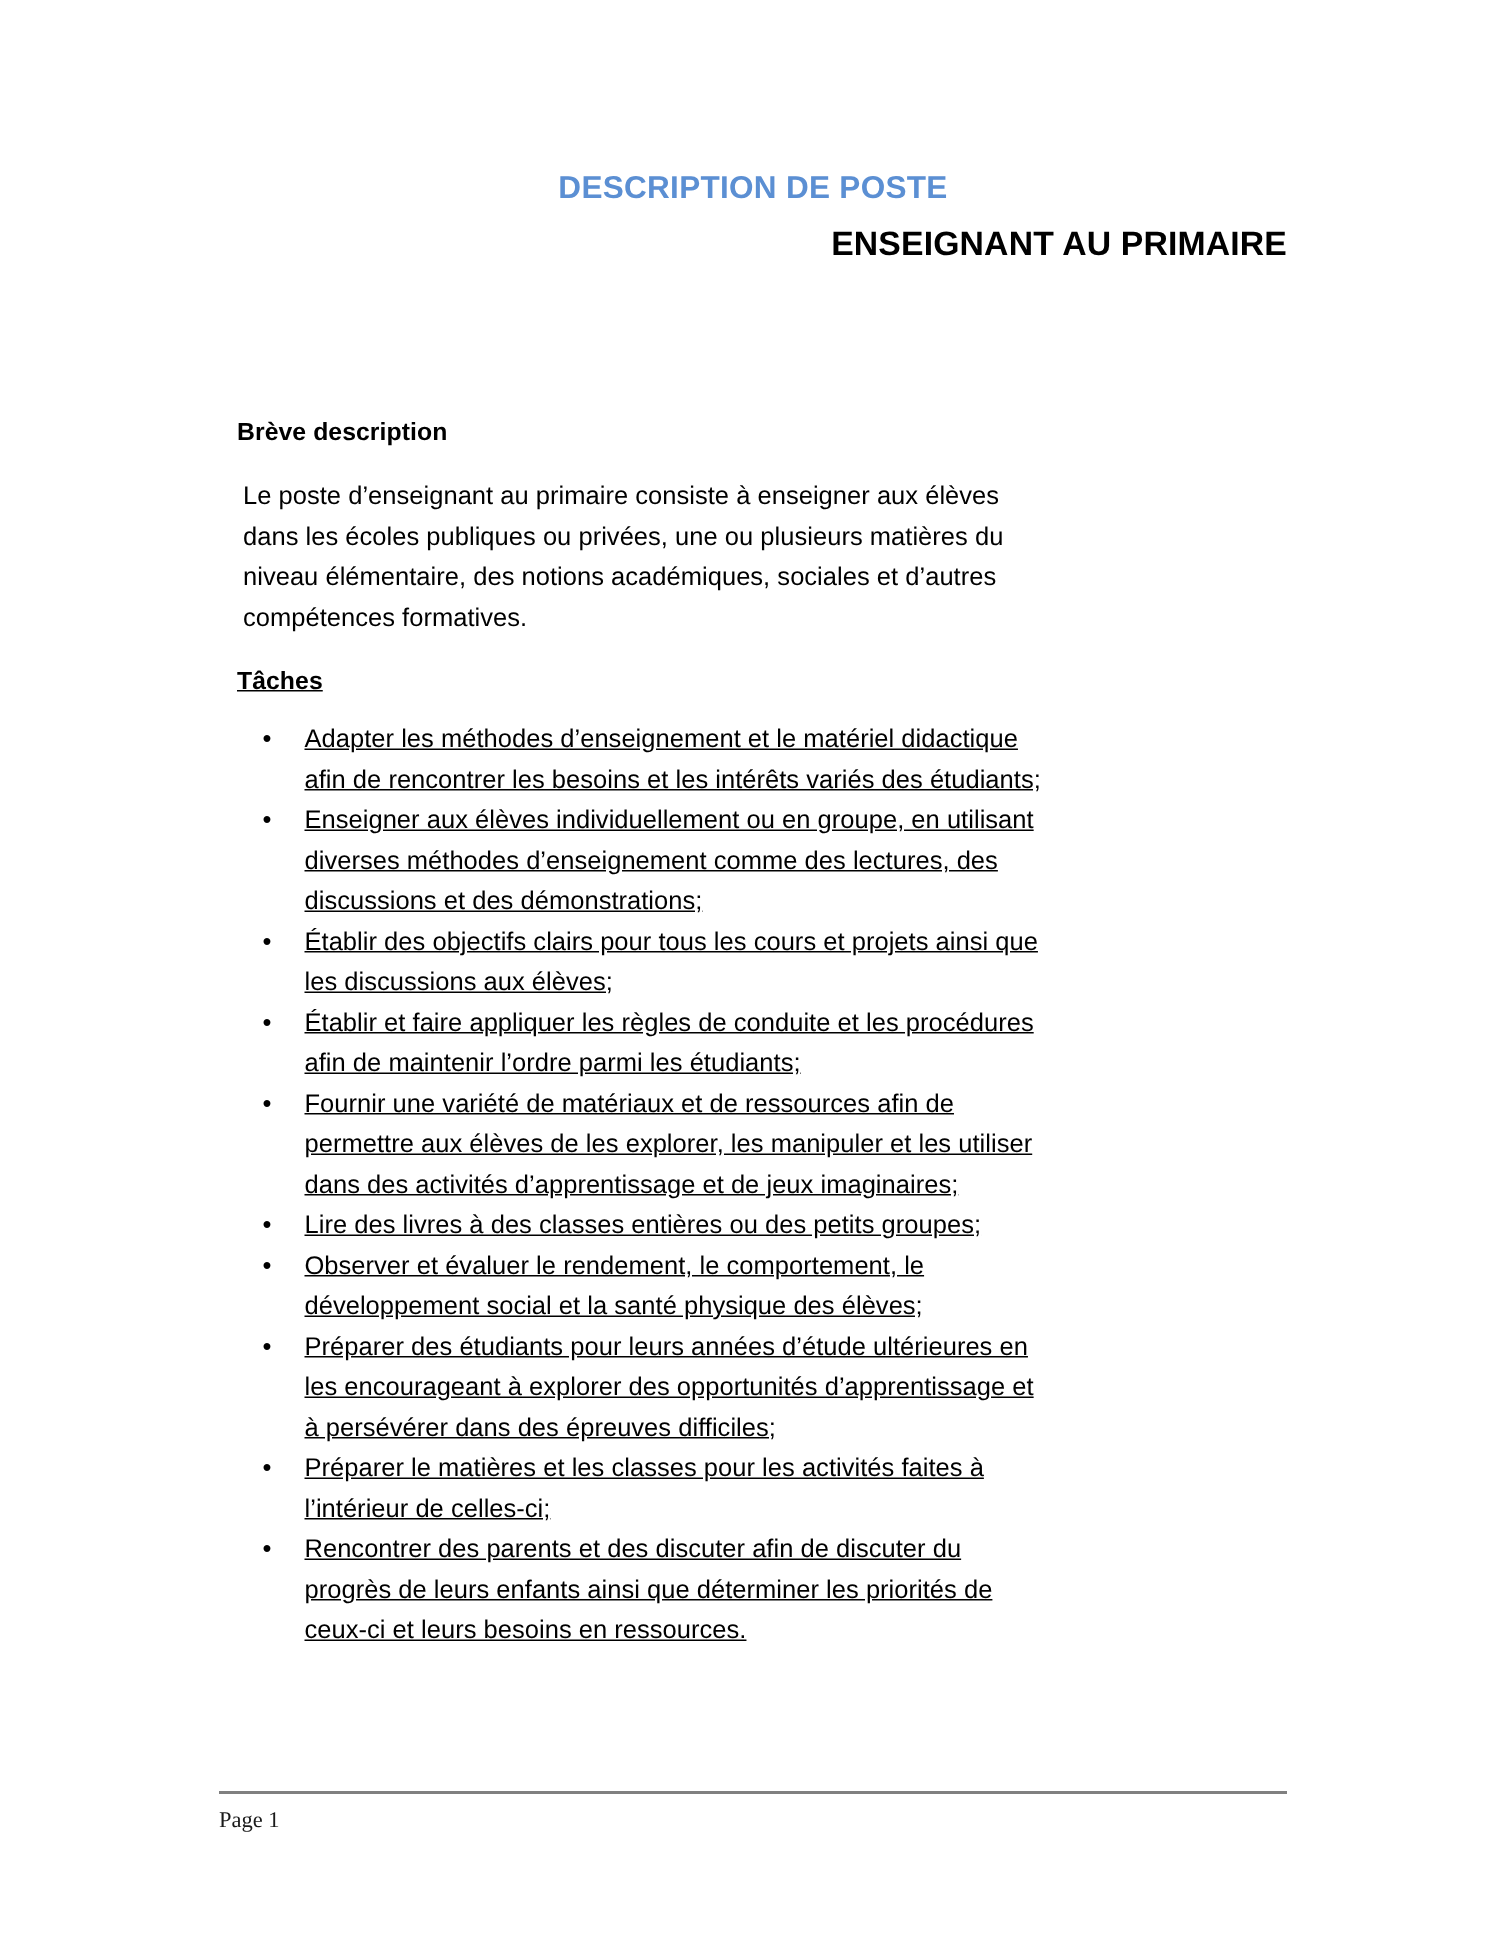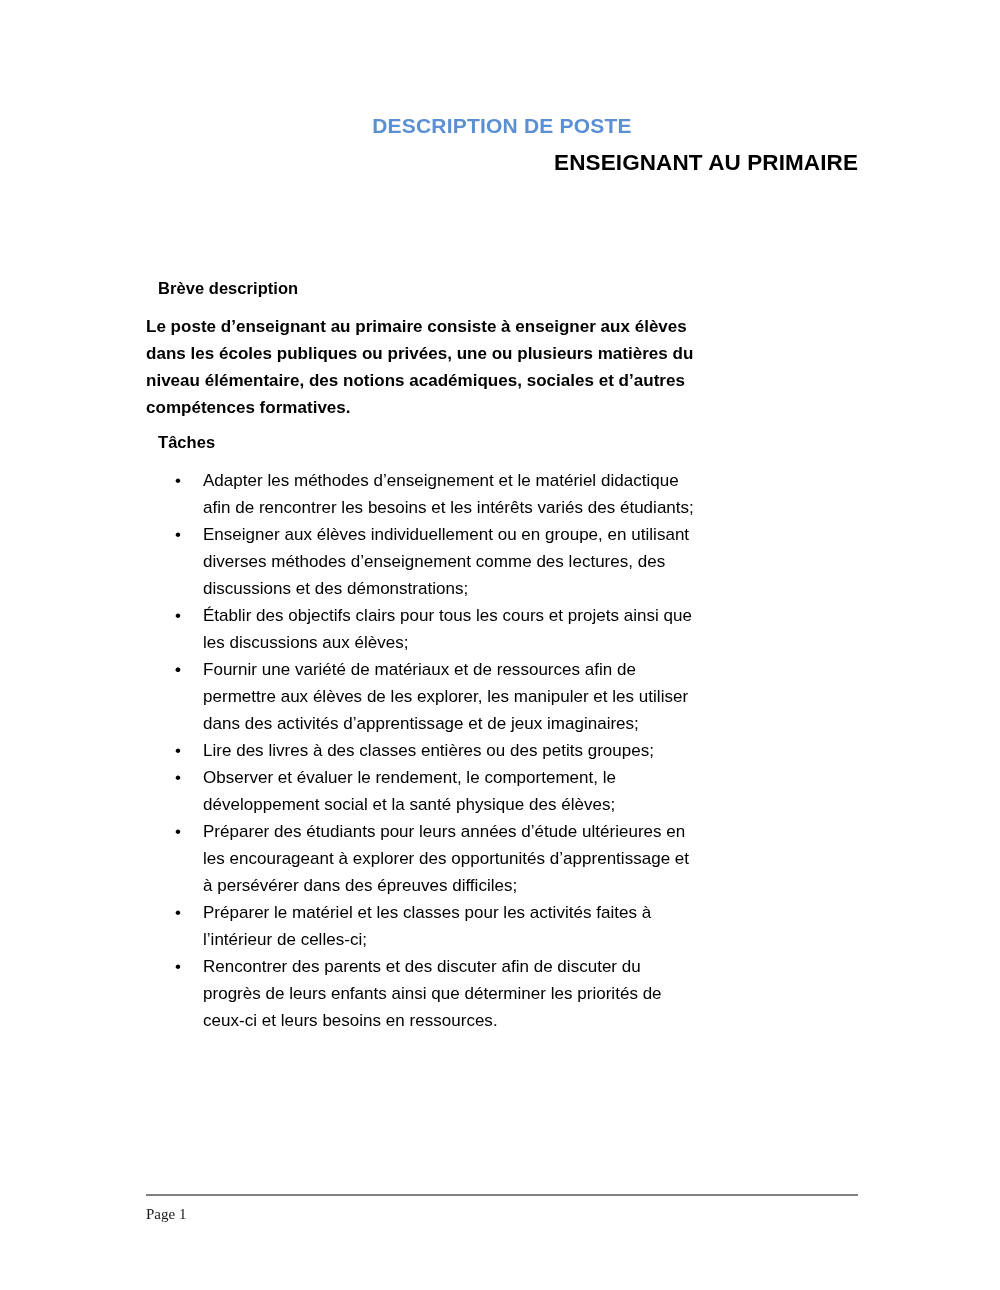--- a/index.html
+++ b/index.html
@@ -61,31 +61,31 @@
   .section-heading {
     font-size: 16.5px;
     font-weight: bold;
     line-height: 25px;
     margin: 12px;
     letter-spacing: 0.05px;
   }
   .section-paragraph {
     font-size: 17px;
     line-height: 27px;
-    margin: 0;
+    margin: 16px;
     letter-spacing: 0.02px;
-    font-weight: bold;
   }
 
   
   .tasks-block {
     position: absolute;
     left: 146px;
-    top: 418px;
+    top: 430px;
     width: 556px;
+    text-decoration: underline;
   }
   ul.task-list {
     list-style: none;
     margin: 0;
     padding: 0;
   }
   ul.task-list > li {
     position: relative;
     padding-left: 57px;
     font-size: 17px;
@@ -154,40 +154,41 @@
         <li>
           <span class="bullet-icon">•</span>
           <span class="task-text">Enseigner aux élèves individuellement ou en groupe, en utilisant diverses méthodes d’enseignement comme des lectures, des discussions et des démonstrations;</span>
         </li>
         <li>
           <span class="bullet-icon">•</span>
           <span class="task-text">Établir des objectifs clairs pour tous les cours et projets ainsi que les discussions aux élèves;</span>
         </li>
         <li>
           <span class="bullet-icon">•</span>
+          <span class="task-text">Établir et faire appliquer les règles de conduite et les procédures afin de maintenir l’ordre parmi les étudiants;</span>
         </li>
         <li>
           <span class="bullet-icon">•</span>
           <span class="task-text">Fournir une variété de matériaux et de ressources afin de permettre aux élèves de les explorer, les manipuler et les utiliser dans des activités d’apprentissage et de jeux imaginaires;</span>
         </li>
         <li>
           <span class="bullet-icon">•</span>
           <span class="task-text">Lire des livres à des classes entières ou des petits groupes;</span>
         </li>
         <li>
           <span class="bullet-icon">•</span>
           <span class="task-text">Observer et évaluer le rendement, le comportement, le développement social et la santé physique des élèves;</span>
         </li>
         <li>
           <span class="bullet-icon">•</span>
           <span class="task-text">Préparer des étudiants pour leurs années d’étude ultérieures en les encourageant à explorer des opportunités d’apprentissage et à persévérer dans des épreuves difficiles;</span>
         </li>
         <li>
           <span class="bullet-icon">•</span>
-          <span class="task-text">Préparer le matériel et les classes pour les activités faites à l’intérieur de celles-ci;</span>
+          <span class="task-text">Préparer le matières et les classes pour les activités faites à l’intérieur de celles-ci;</span>
         </li>
         <li>
           <span class="bullet-icon">•</span>
           <span class="task-text">Rencontrer des parents et des discuter afin de discuter du progrès de leurs enfants ainsi que déterminer les priorités de ceux-ci et leurs besoins en ressources.</span>
         </li>
       </ul>
   </div>
 
   <div class="footer">
     <hr class="footer-rule" style="background: rgb(128, 128, 128);">

